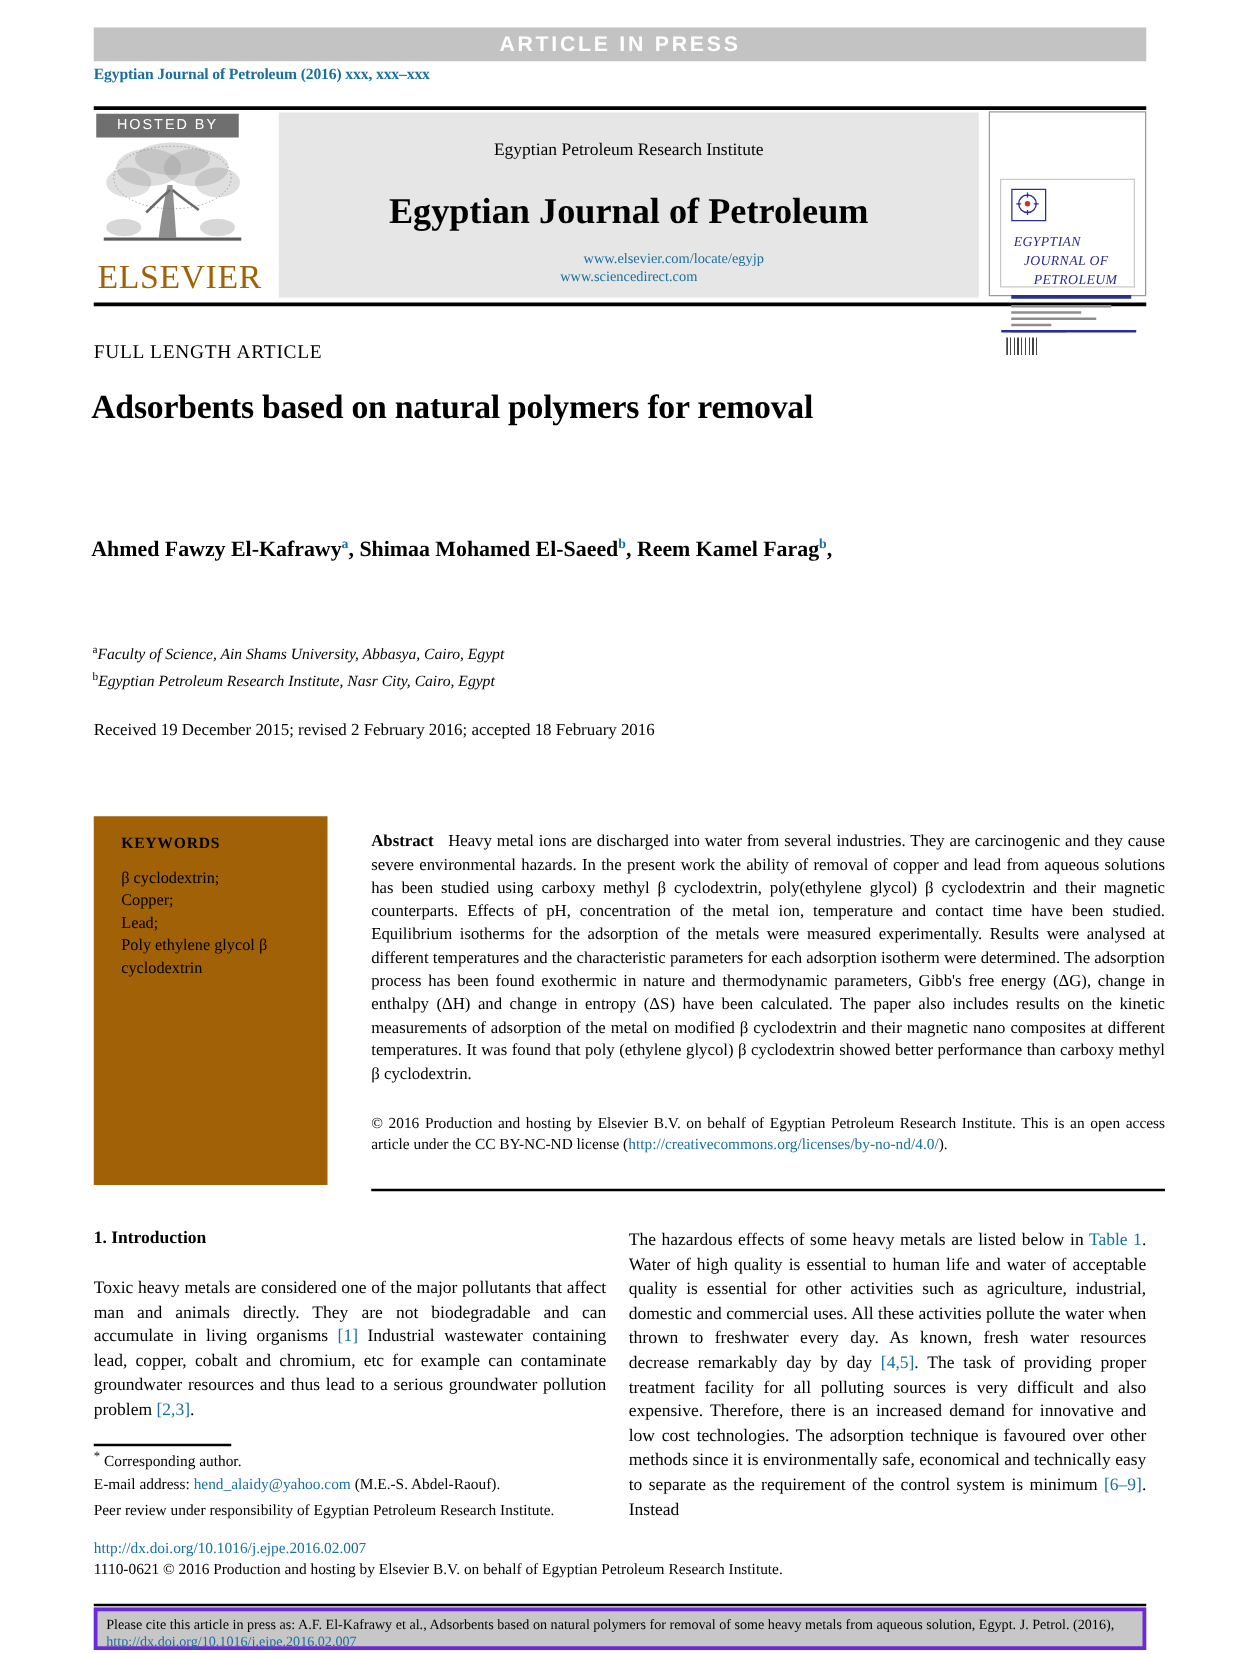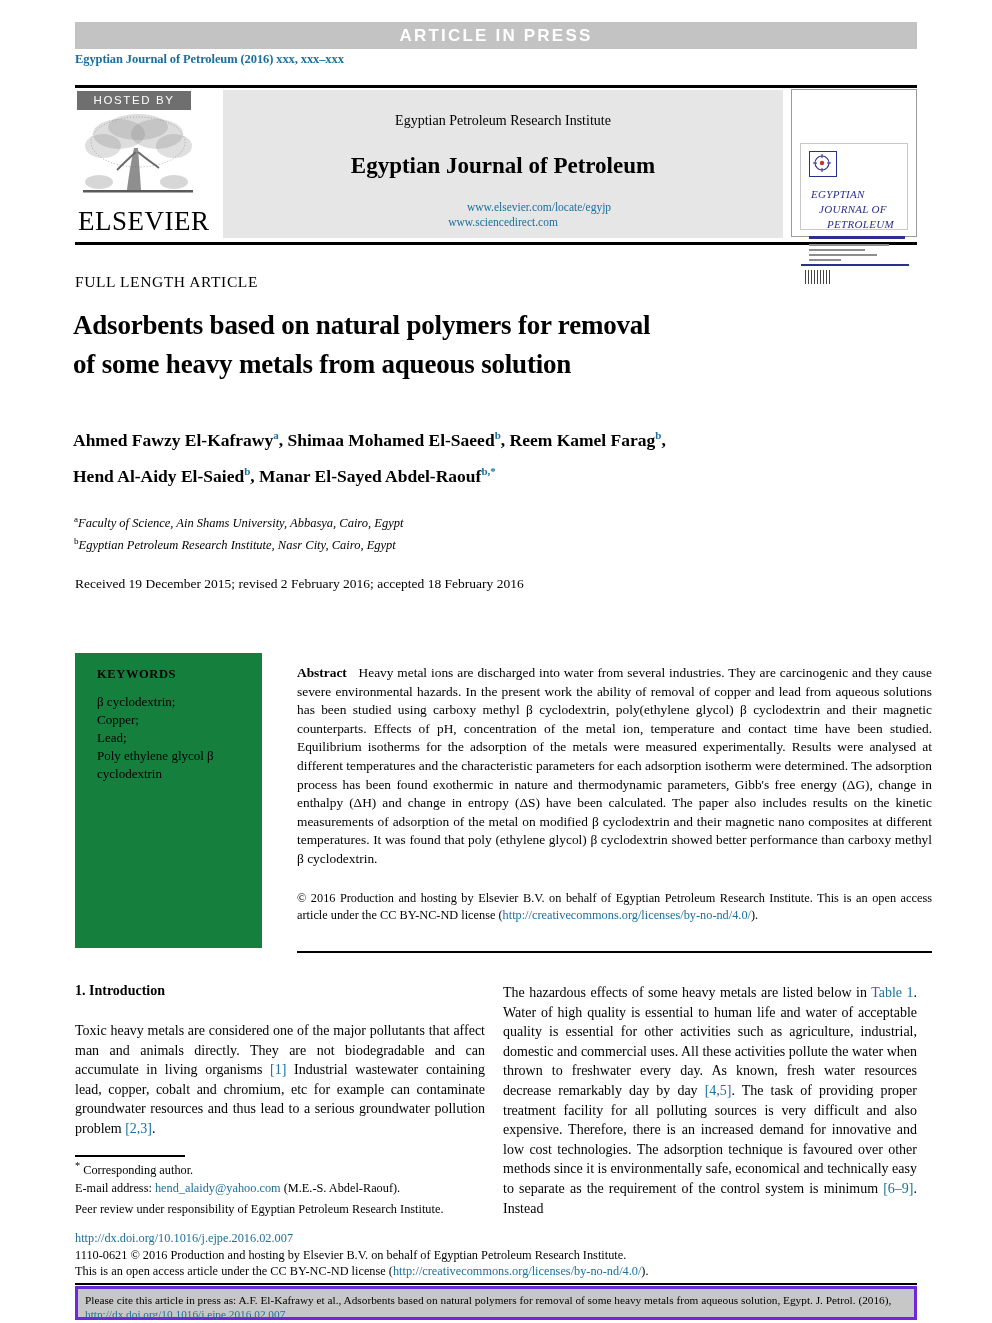--- a/index.html
+++ b/index.html
@@ -90,42 +90,42 @@
     left: 4px; top: 24px;
   }
   .elsevier-word {
     position: absolute;
     left: 3px; top: 118px;
     width: 120px;
     text-align: center;
     font-family: "Liberation Serif", serif;
     font-size: 27px;
     letter-spacing: 0.5px;
-    color: #000000;
+    color: #a16207;
   }
 
   .center-panel {
     position: absolute;
     left: 148px; top: 2px;
     width: 560px; height: 148px;
     background: #e6e6e6;
   }
   .epri-name {
     position: absolute;
     left: 0; top: 23px;
     width: 560px;
     text-align: center;
     font-size: 14px;
   }
   .ejp-name {
     position: absolute;
     left: 0; top: 63px;
     width: 560px;
     text-align: center;
-    font-size: 23px;
+    font-size: 29px;
     font-weight: bold;
   }
   .url-line1, .url-line2 {
     position: absolute;
     left: 0;
     width: 560px;
     text-align: center;
     font-size: 11.5px;
     color: #1a6f9c;
   }
@@ -242,21 +242,21 @@
     position: absolute;
     left: 75px; top: 576px;
     font-size: 13.5px;
   }
 
   
   .kw-box {
     position: absolute;
     left: 75px; top: 653px;
     width: 187px; height: 295px;
-    background: #15803d;
+    background: #a16207;
   }
   .kw-title {
     position: absolute;
     left: 22px; top: 14px;
     font-size: 12.5px;
     font-weight: bold;
     letter-spacing: 0.6px;
     font-family: "Liberation Serif", serif;
   }
   .kw-list {
@@ -441,29 +441,25 @@
         <div class="cover-bar2"></div>
         <div class="cover-barcode"></div>
       </div>
     </div>
   </div>
 
   <div class="art-type">FULL LENGTH ARTICLE</div>
 
   <div class="title">
     <span>Adsorbents based on natural polymers for removal</span>
-    <span>of some heavy metals from aqueous solution</span>
   </div>
 
   <div class="authors">
     <div>
       <span>Ahmed Fawzy El-Kafrawy</span><sup>a</sup><span>, Shimaa Mohamed El-Saeed</span><sup>b</sup><span>, Reem Kamel Farag</span><sup>b</sup><span>,</span>
-    </div>
-    <div>
-      <span>Hend Al-Aidy El-Saied</span><sup>b</sup><span>, Manar El-Sayed Abdel-Raouf</span><sup>b,</sup><sup class="star">*</sup>
     </div>
   </div>
 
   <div class="affils">
     <div><sup>a</sup><span>Faculty of Science, Ain Shams University, Abbasya, Cairo, Egypt</span></div>
     <div><sup>b</sup><span>Egyptian Petroleum Research Institute, Nasr City, Cairo, Egypt</span></div>
   </div>
 
   <div class="received">Received 19 December 2015; revised 2 February 2016; accepted 18 February 2016</div>
 
@@ -500,21 +496,20 @@
   <div class="fn-rule"></div>
   <div class="footnotes">
     <div class="fline"><sup>*</sup><span> Corresponding author.</span></div>
     <div class="fline"><span>E-mail address: </span><span class="lnk">hend_alaidy@yahoo.com</span><span> (M.E.-S. Abdel-Raouf).</span></div>
     <div class="peer">Peer review under responsibility of Egyptian Petroleum Research Institute.</div>
   </div>
 
   <div class="doi-block">
     <div class="doi">http://dx.doi.org/10.1016/j.ejpe.2016.02.007</div>
     <div>1110-0621 © 2016 Production and hosting by Elsevier B.V. on behalf of Egyptian Petroleum Research Institute.</div>
-    <div><span>This is an open access article under the CC BY-NC-ND license (</span><span class="lnk">http://creativecommons.org/licenses/by-no-nd/4.0/</span><span>).</span></div>
   </div>
 
   <div class="bot-rule"></div>
 
   <div class="cite-box">
     <div class="cite-text">
       <span>Please cite this article in press as: A.F. El-Kafrawy et al., Adsorbents based on natural polymers for removal of some heavy metals from aqueous solution, Egypt. J.</span>
       <span>Petrol. (2016), </span><span class="lnk">http://dx.doi.org/10.1016/j.ejpe.2016.02.007</span>
     </div>
   </div>

